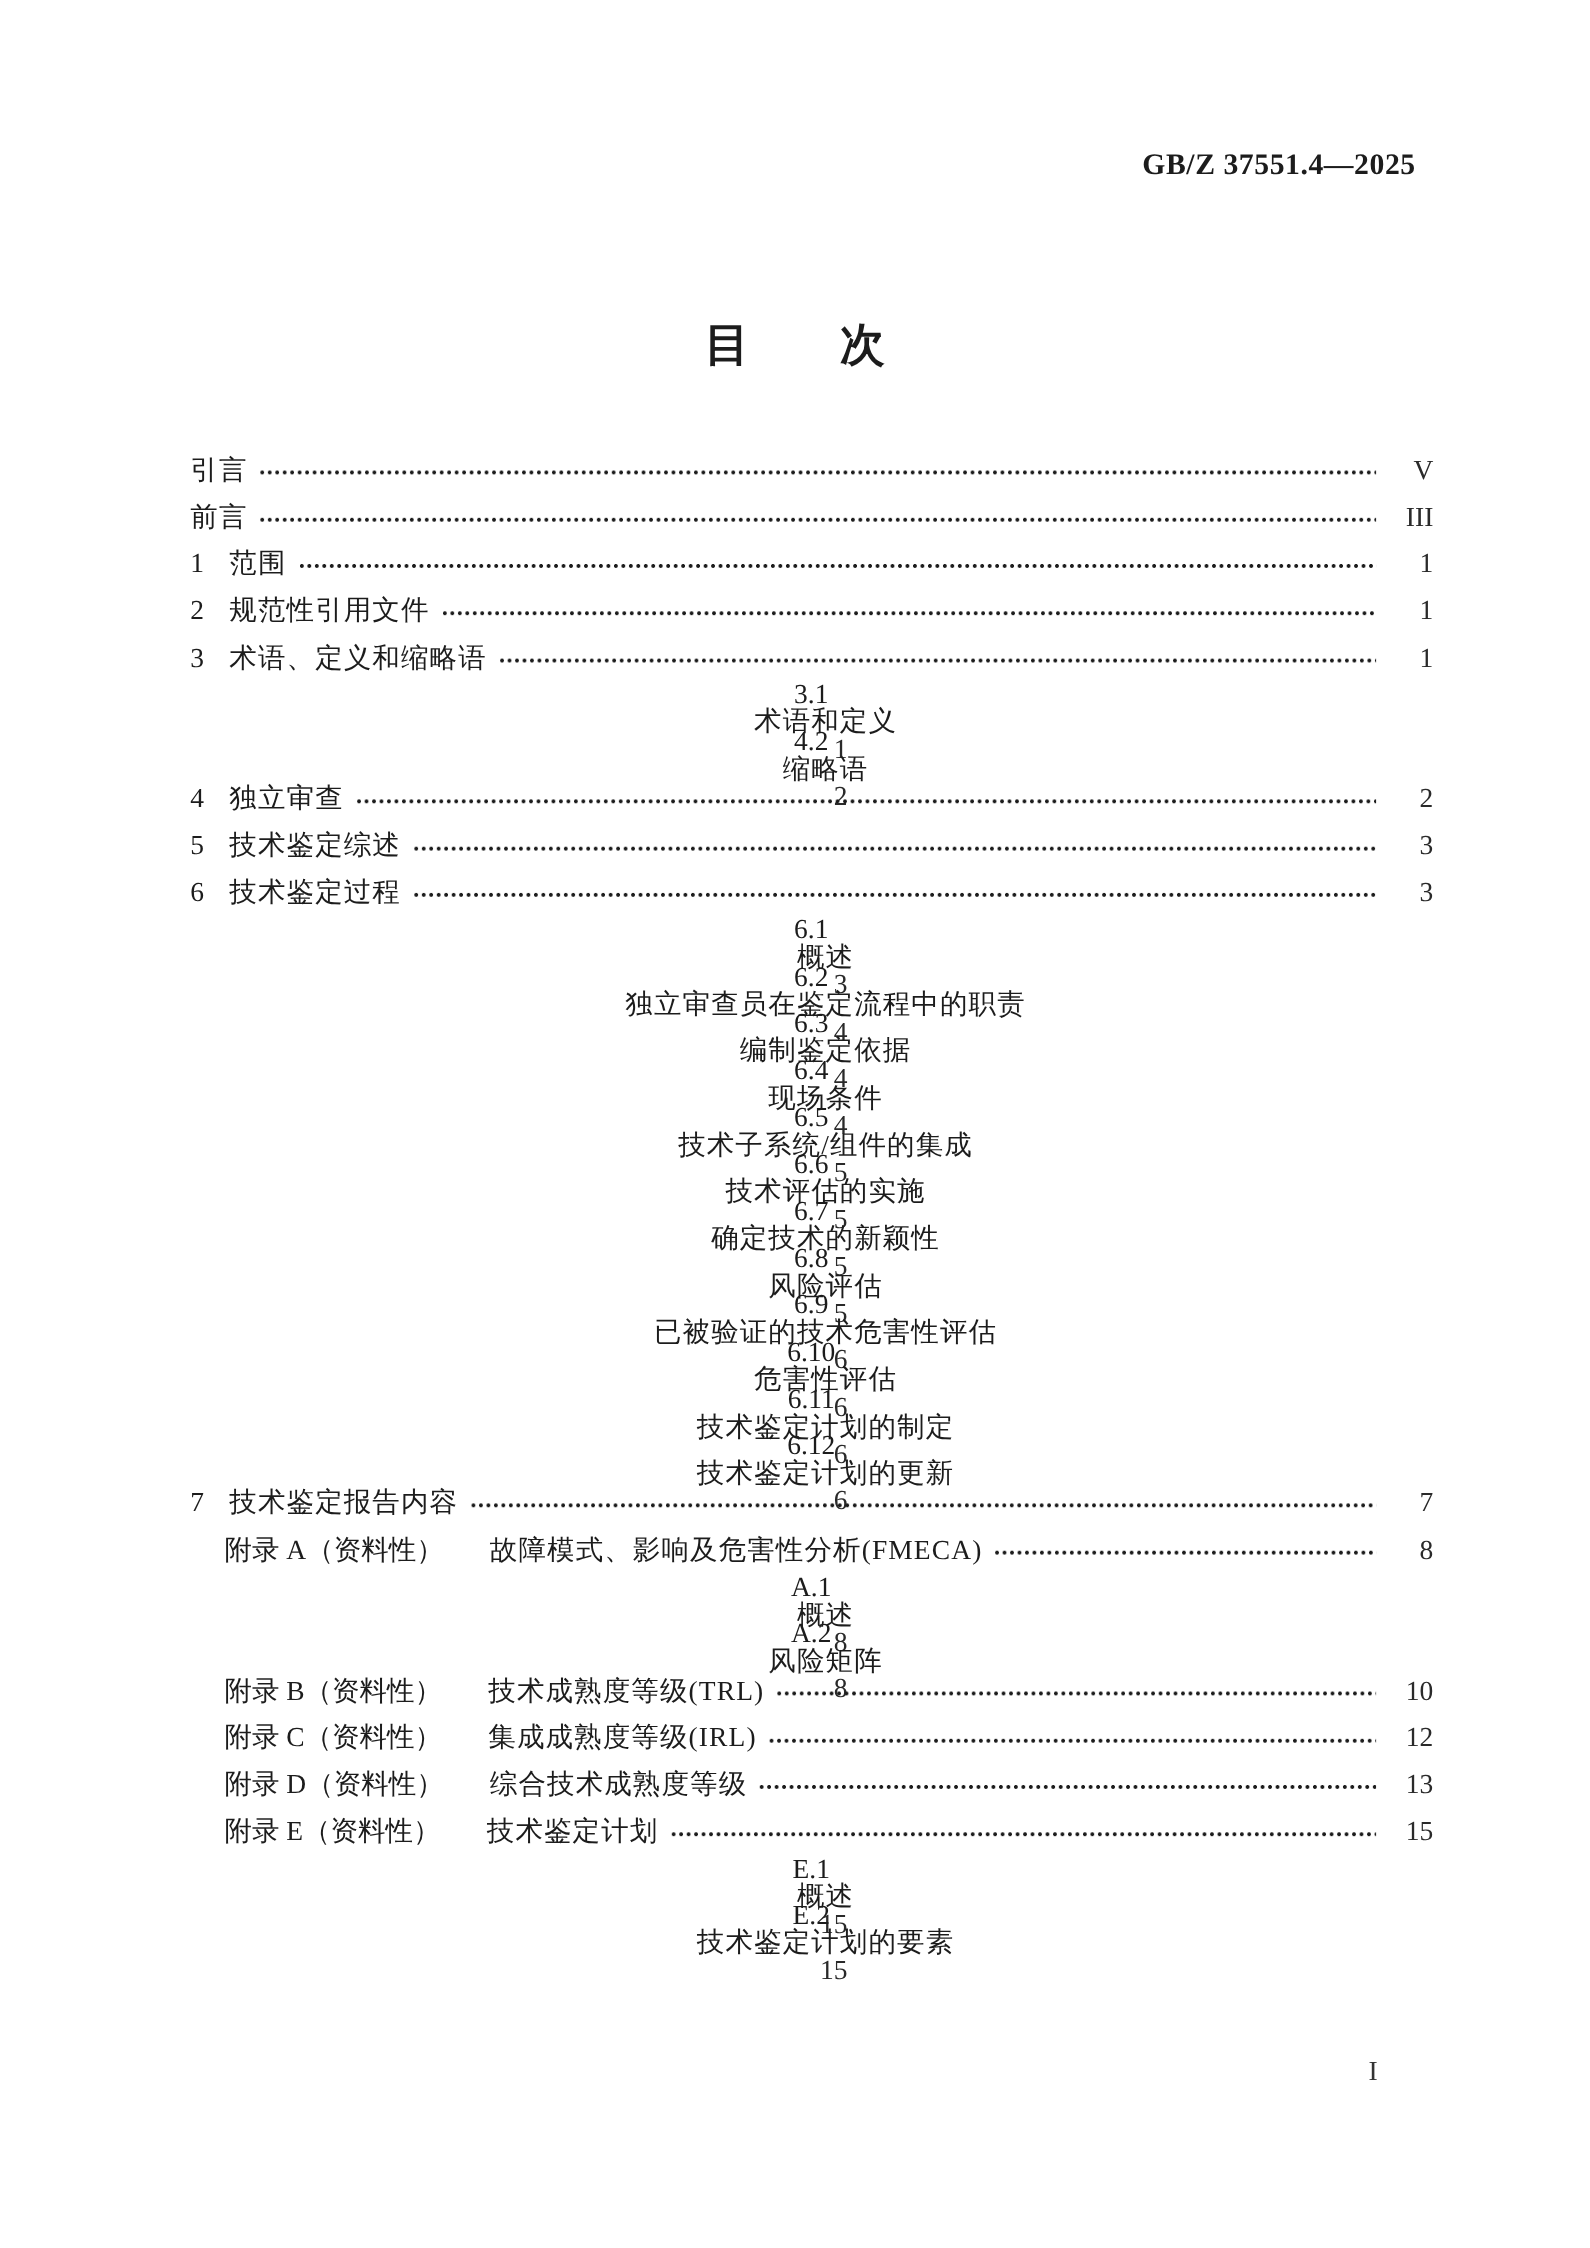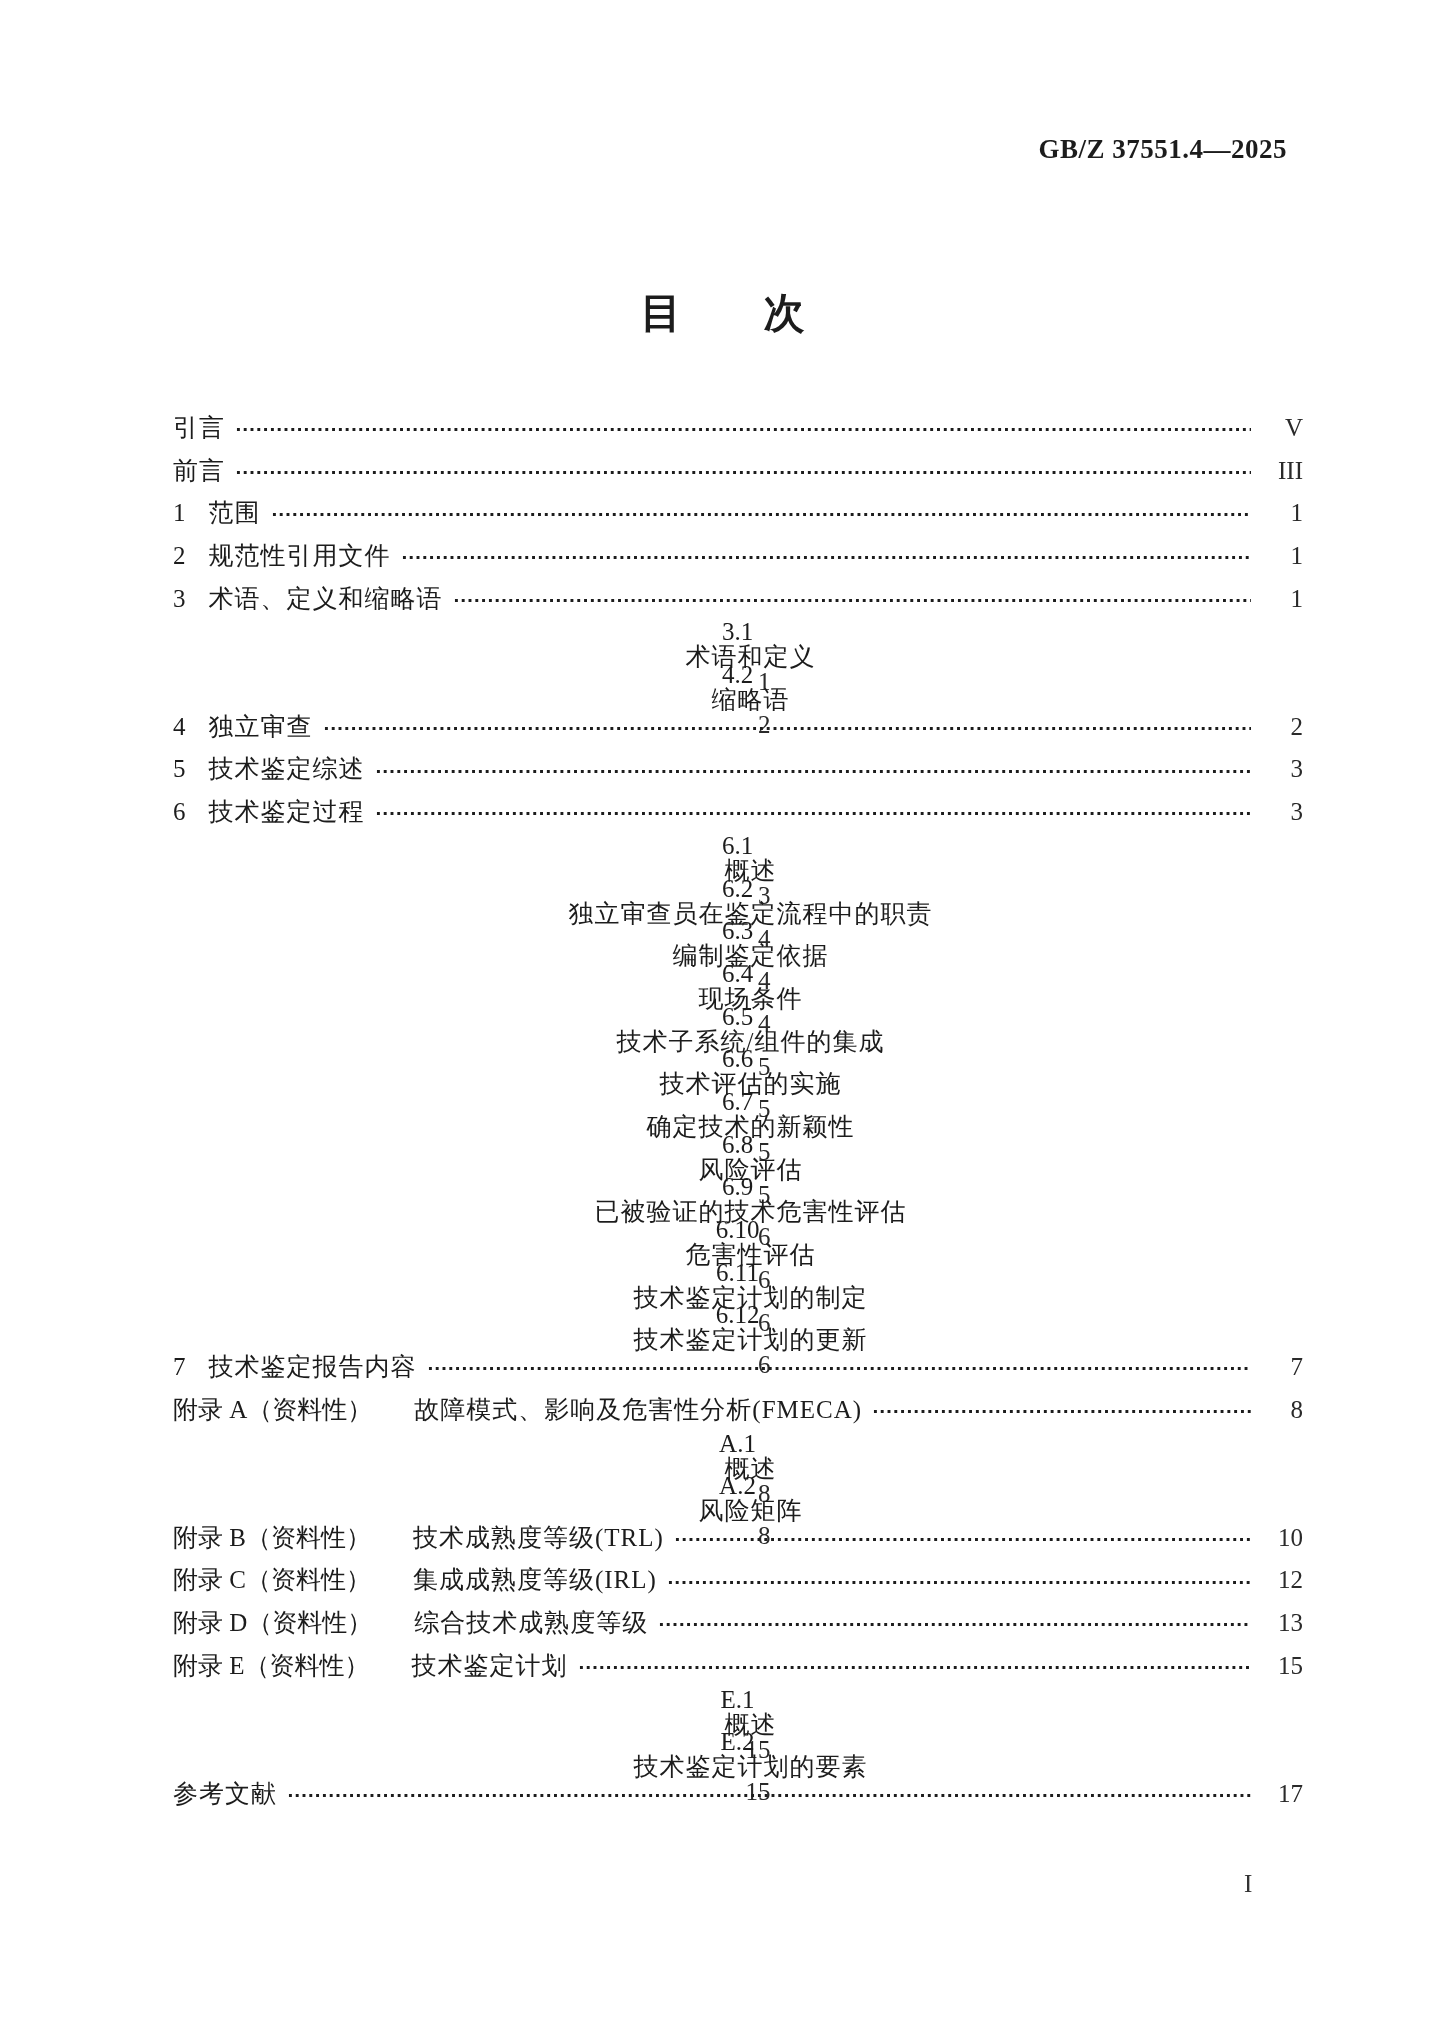--- a/index.html
+++ b/index.html
@@ -41,21 +41,21 @@
   .toc-row {
     display: flex;
     align-items: center;
     height: 42.7px;
     font-size: 25px;
     line-height: 1;
   }
   .toc-row.sub { padding-left: 25px; flex-direction: column; }
   .toc-row .num { white-space: pre; margin-right: 23px; }
   .toc-row.sub .num { margin-right: 26px; }
-  .toc-row.appendix .num { margin-right: 42px; }
+  .toc-row.appendix .num { margin-right: 42px; margin-left: 31px; }
   .toc-row .title { white-space: pre; letter-spacing: 1px; }
   .toc-row .leader {
     flex: 1;
     align-self: stretch;
     margin: 0 12px 0 10px;
     background-image: radial-gradient(circle, #1c1c1c 1.6px, rgba(0,0,0,0) 1.9px);
     background-size: 6.8px 6.8px;
     background-repeat: repeat-x;
     background-position: 0 56%;
   }
@@ -264,20 +264,15 @@
       <span class="title">概述</span>
       <span class="leader"></span>
       <span class="page">15</span>
     </div>
     <div class="toc-row sub">
       <span class="num">E.2</span>
       <span class="title">技术鉴定计划的要素</span>
       <span class="leader"></span>
       <span class="page">15</span>
     </div>
-    <div class="toc-row">
-      <span class="title">参考文献</span>
-      <span class="leader"></span>
-      <span class="page">17</span>
-    </div>
   </div>
 
 <div class="footer-page-marker">I</div>
 
 </body></html>

